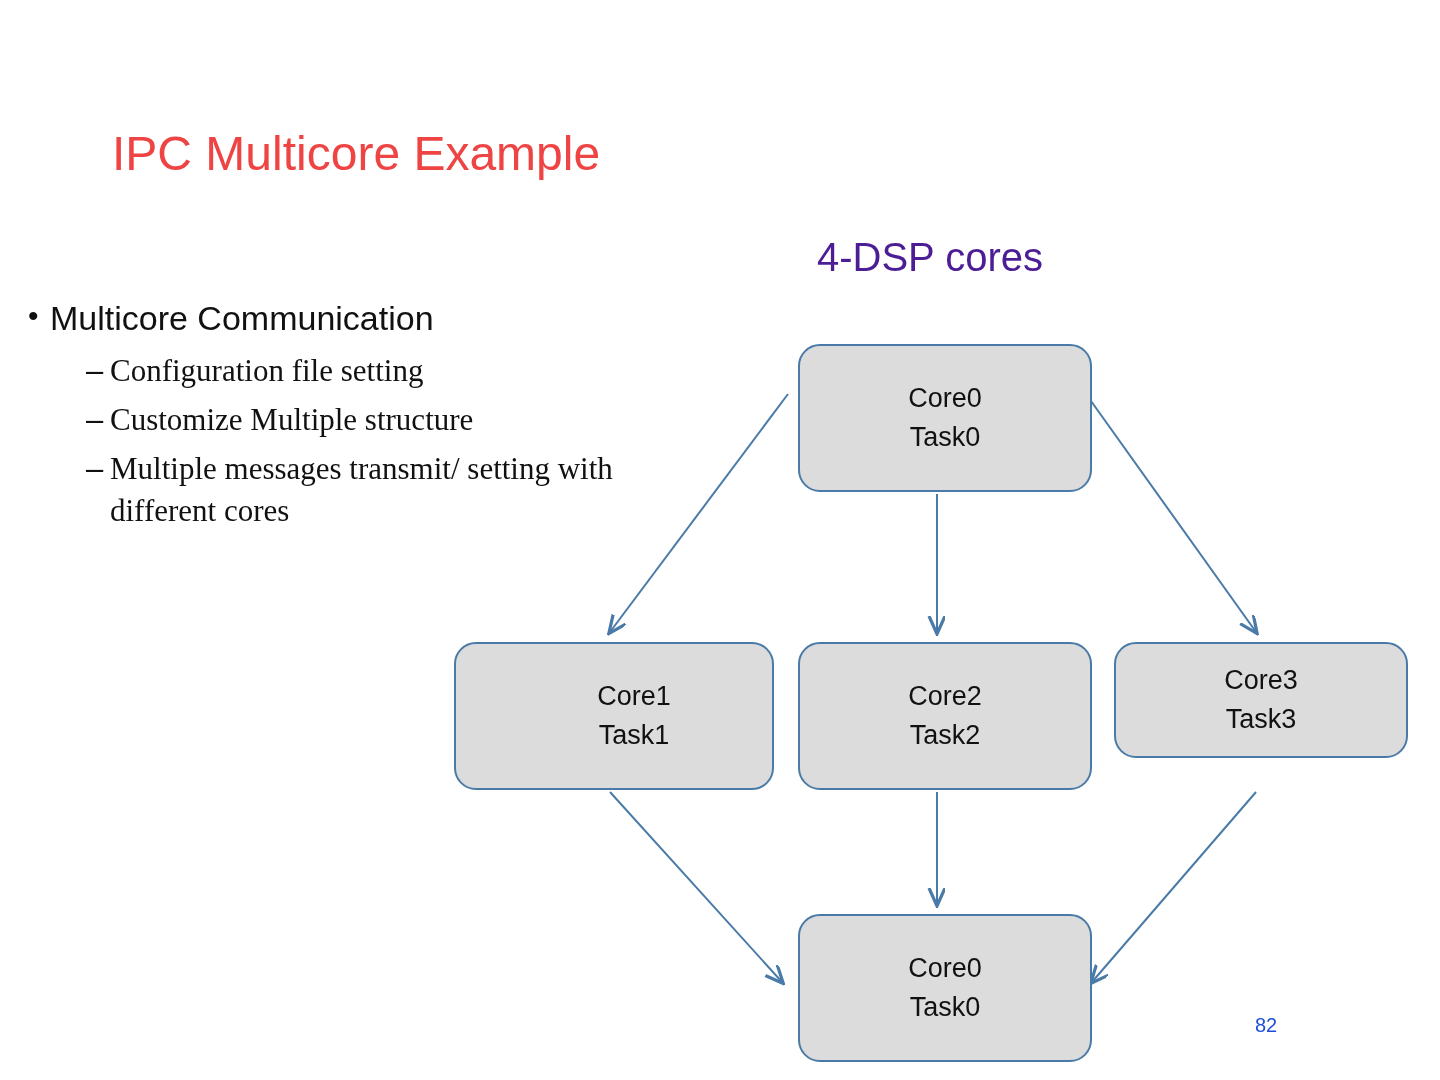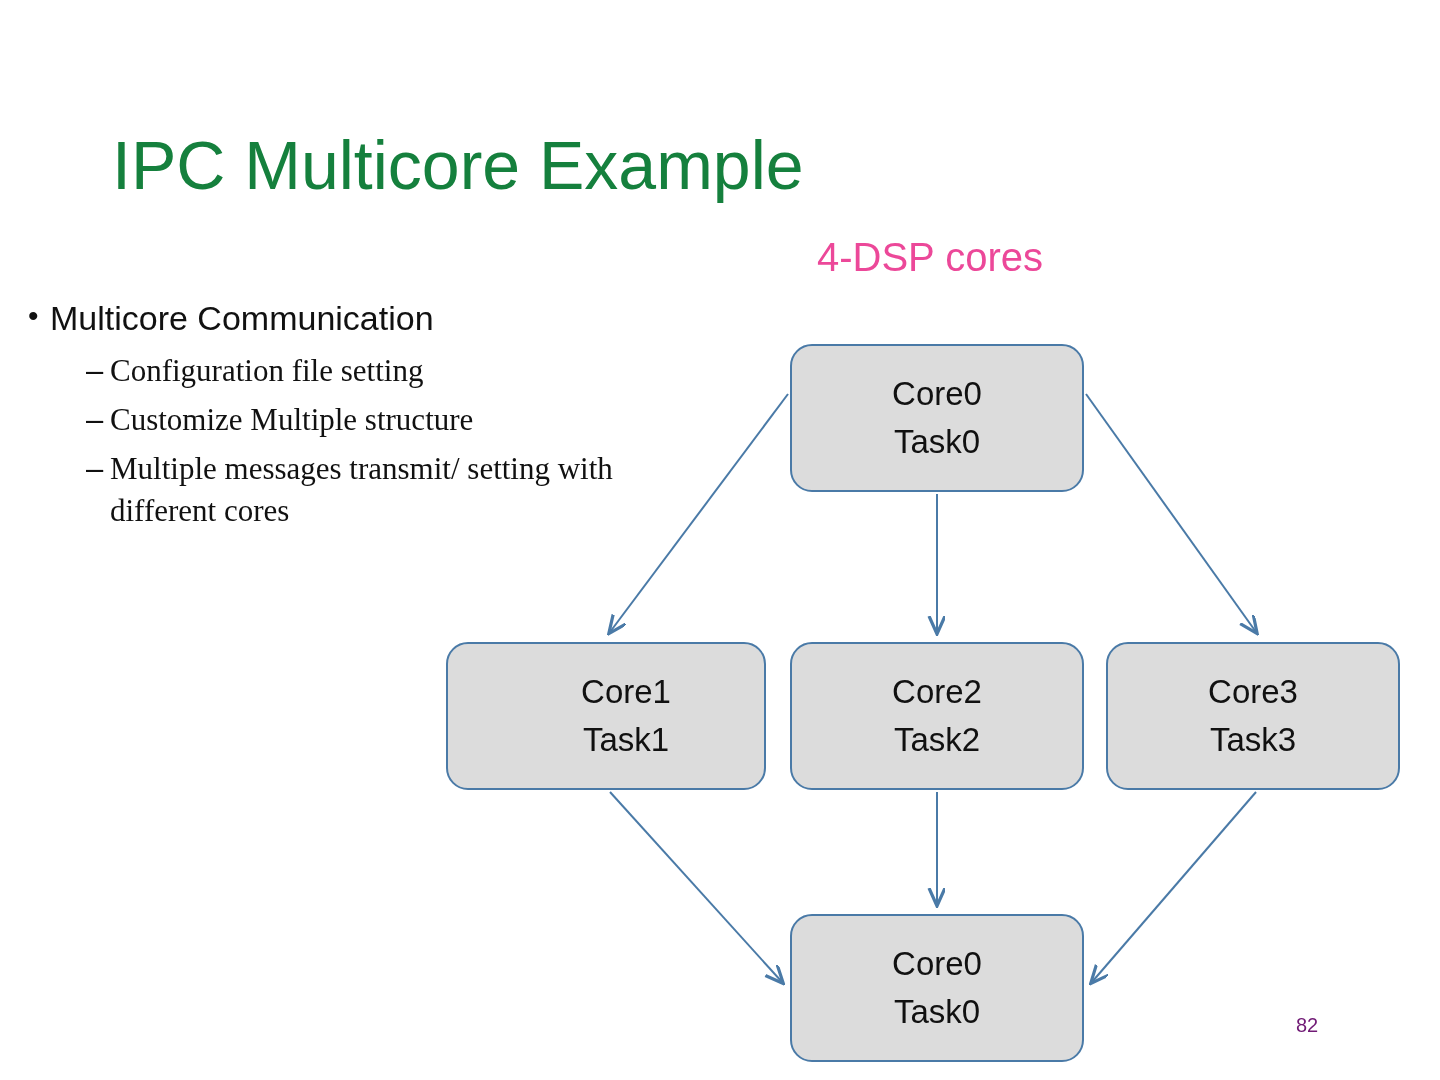--- a/index.html
+++ b/index.html
@@ -18,23 +18,23 @@
 
   #slide {
     position: absolute;
     inset: 0;
   }
 
   #page-title {
     position: absolute;
     left: 112px;
     top: 128px;
-    font-size: 68px;
+    font-size: 48px;
     line-height: 1.1;
-    color: #15803d;
+    color: #ef4444;
     white-space: nowrap;
     text-align: center;
   }
 
   
   #bullets {
     position: absolute;
     left: 28px;
     top: 296px;
     width: 660px;
@@ -79,56 +79,57 @@
     height: 850px;
   }
   #diagram-caption {
     position: absolute;
     left: 300px;
     top: 10px;
     width: 400px;
     text-align: center;
     font-size: 40px;
     line-height: 1.25;
-    color: #ec4899;
+    color: #4c1d95;
   }
   svg#edges {
     position: absolute;
     left: 0;
     top: 0;
     width: 1000px;
     height: 850px;
   }
   .node {
     position: absolute;
     background: #dcdcdc;
     border: 2px solid #4a7aa7;
     border-radius: 22px;
     box-sizing: border-box;
     display: flex;
     flex-direction: column;
     align-items: center;
     justify-content: center;
-    font-size: 33px;
+    font-size: 27px;
     line-height: 1.45;
     color: #111111;
+    margin-left: 8px;
   }
 
   #node-core0-top   { left: 360px; top: 122px; width: 294px; height: 148px; }
   #node-core1       { left: 16px;  top: 420px; width: 320px; height: 148px; padding-left: 40px; }
   #node-core2       { left: 360px; top: 420px; width: 294px; height: 148px; text-align: right; }
-  #node-core3       { left: 676px; top: 420px; width: 294px; height: 148px; }
+  #node-core3       { left: 676px; top: 420px; width: 294px; height: 116px; }
   #node-core0-bot   { left: 360px; top: 692px; width: 294px; height: 148px; }
 
   #page-number {
     position: absolute;
-    left: 1296px;
+    left: 1255px;
     top: 1014px;
     font-size: 20px;
-    color: #701a75;
+    color: #1d4ed8;
   }
 </style>
 </head>
 <body>
 
 <div id="slide">
 
   <div id="page-title">IPC Multicore Example</div>
 
   <div id="bullets">

